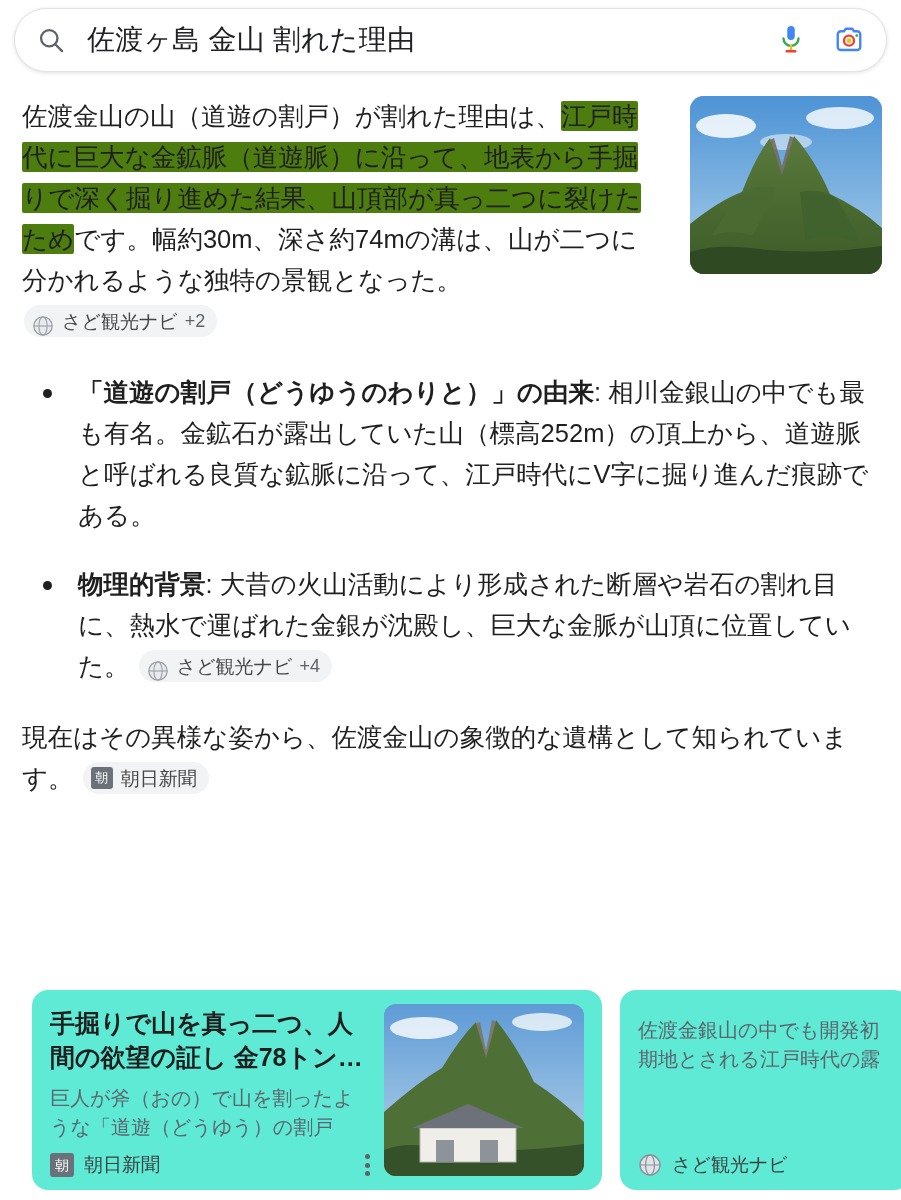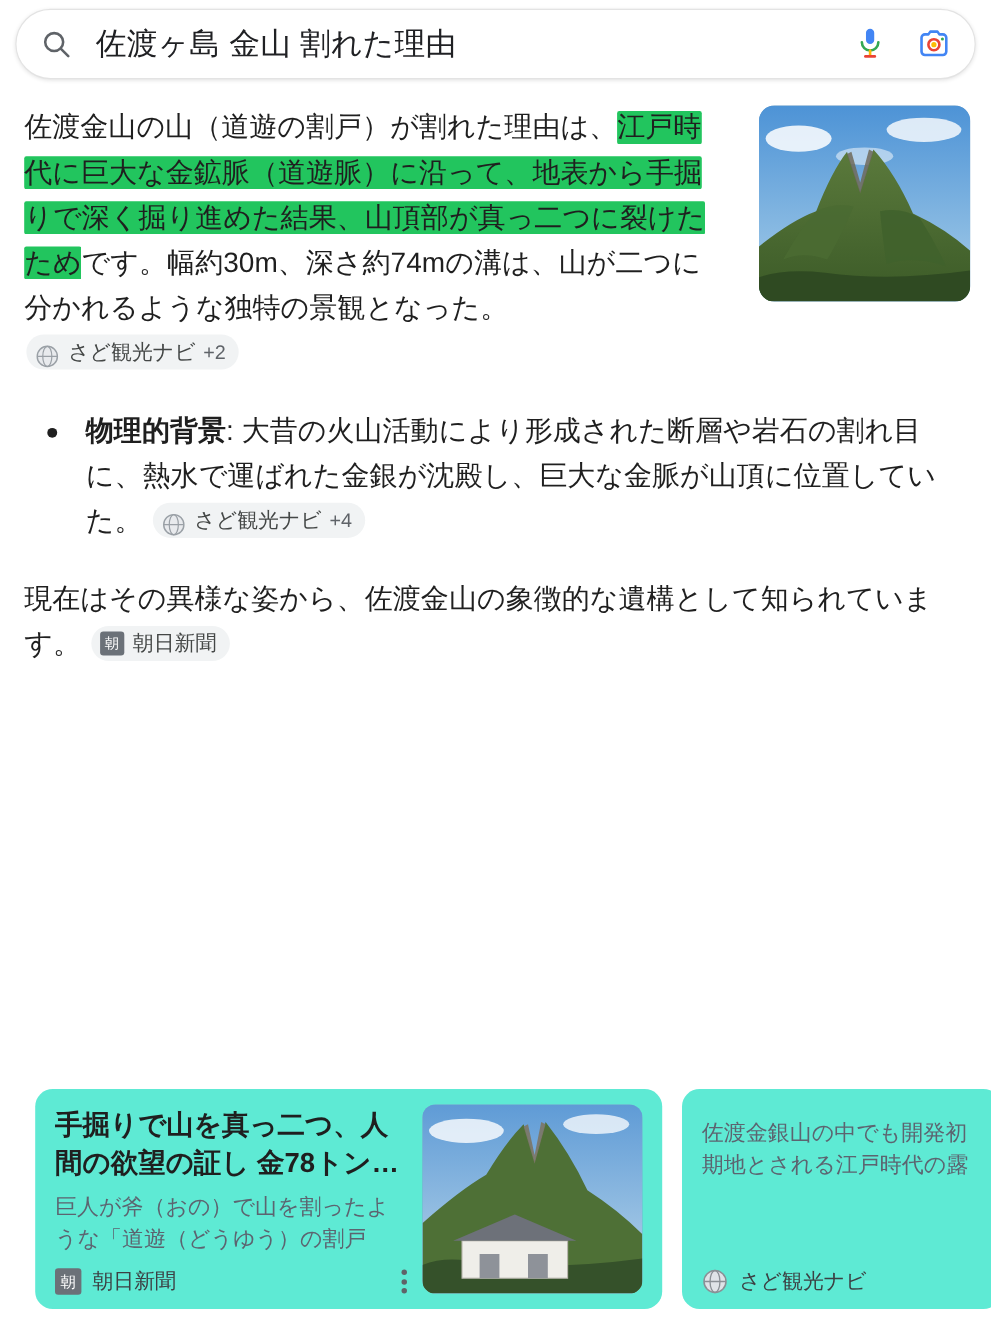--- a/index.html
+++ b/index.html
@@ -68,21 +68,21 @@
   .para {
     font-size: 25.5px;
     line-height: 41px;
     color: #1f1f1f;
     margin: 0;
   }
   .lead {
     width: 620px;
   }
   .hl {
-    background: #22c55e;
+    background: #4d7c0f;
     border-radius: 2px;
     padding: 1px 0;
     box-decoration-break: clone;
     -webkit-box-decoration-break: clone;
   }
 
   .thumb {
     position: absolute;
     top: 0px;
     right: 0px;
@@ -318,20 +318,23 @@
           <ellipse cx="12" cy="12" rx="4.5" ry="10" fill="none" stroke="#9aa0a6" stroke-width="1.2"></ellipse>
           <line x1="2" y1="12" x2="22" y2="12" stroke="#9aa0a6" stroke-width="1.2"></line>
         </svg>
       </span>
       <span>さど観光ナビ</span>
       <span class="plus">+2</span>
     </span>
   </p>
 
   <ul class="bullets">
+    <li>
+      <span class="bterm">「道遊の割戸（どうゆうのわりと）」の由来</span><span>: 相川金銀山の中でも最も有名。金鉱石が露出していた山（標高252m）の頂上から、道遊脈と呼ばれる良質な鉱脈に沿って、江戸時代にV字に掘り進んだ痕跡である。</span>
+    </li>
     <li>
       <span class="bterm">物理的背景</span><span>: 大昔の火山活動により形成された断層や岩石の割れ目に、熱水で運ばれた金銀が沈殿し、巨大な金脈が山頂に位置していた。</span>
       <span class="chip">
         <span class="favicon">
           <svg viewBox="0 0 24 24" width="22" height="22" aria-hidden="true">
             <circle cx="12" cy="12" r="10" fill="#e8eaed" stroke="#9aa0a6" stroke-width="1.4"></circle>
             <ellipse cx="12" cy="12" rx="4.5" ry="10" fill="none" stroke="#9aa0a6" stroke-width="1.2"></ellipse>
             <line x1="2" y1="12" x2="22" y2="12" stroke="#9aa0a6" stroke-width="1.2"></line>
           </svg>
         </span>

